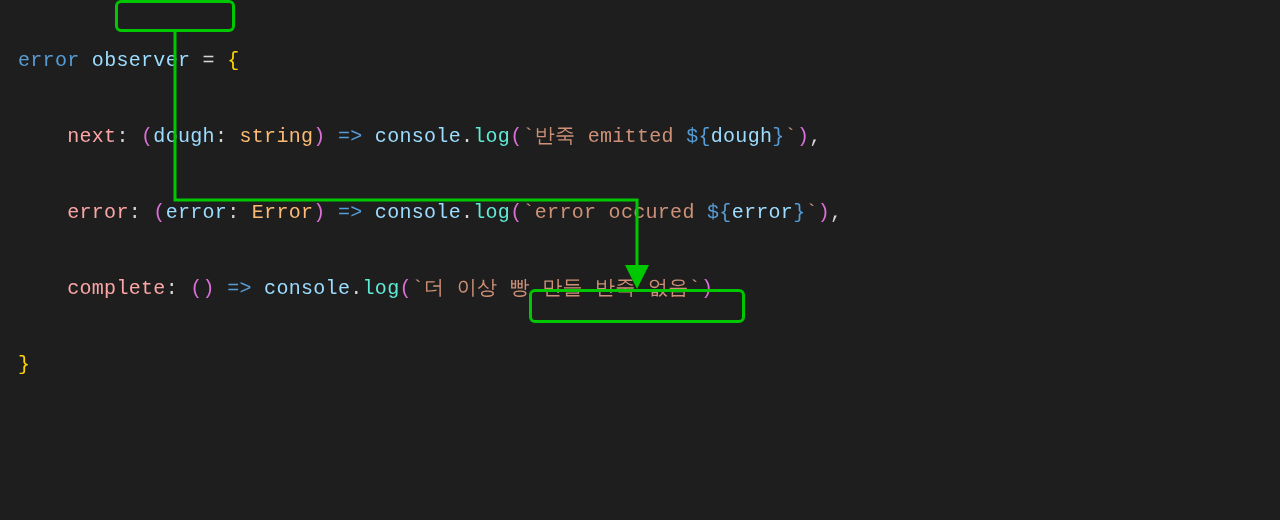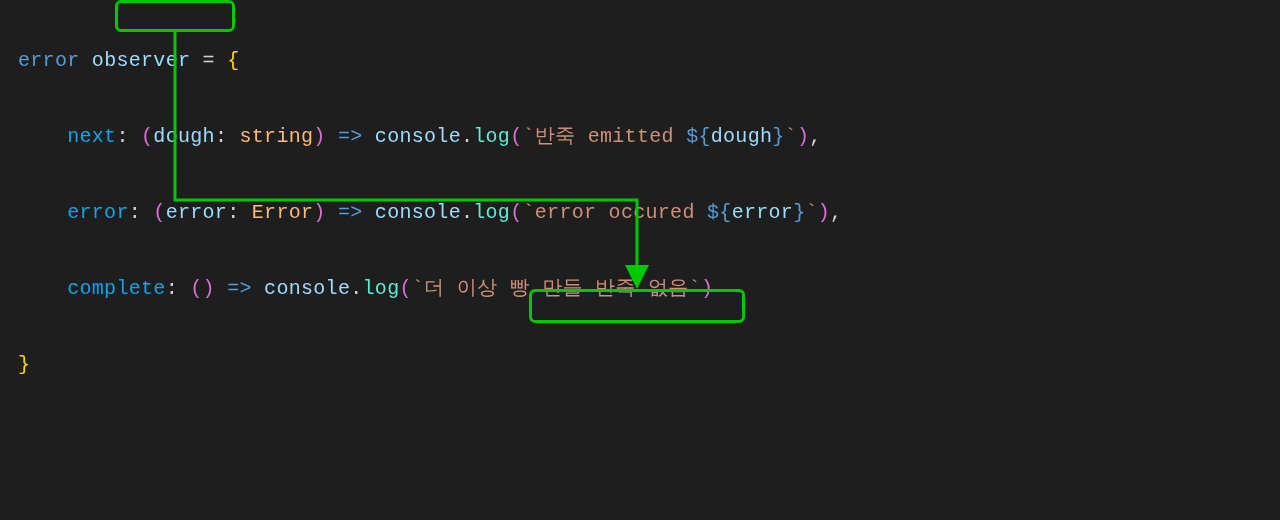--- a/index.html
+++ b/index.html
@@ -13,21 +13,21 @@
     height: 520px;
     overflow: hidden;
     position: relative;
     padding-top: 4px;
     letter-spacing: 0.3px;
   }
   .code { white-space: pre; position: relative; z-index: 2; }
   .line { display: block; padding-left: 18px; }
   .kw { color: #569cd6; }
   .var { color: #9cdcfe; }
-  .prop { color: #0ea5e9; text-align: center; }
+  .prop { color: #fca5a5; text-align: center; }
   .param { color: #9cdcfe; }
   .type { color: #fdba74; }
   .obj { color: #9cdcfe; margin-top: 8px; }
   .method { color: #5eead4; }
   .tmpl { color: #ce9178; }
   .punct { color: #d4d4d4; }
   .op { color: #d4d4d4; }
   .brace-y { color: #ffd700; }
   .brace-p { color: #da70d6; }
   .interp { color: #569cd6; }

